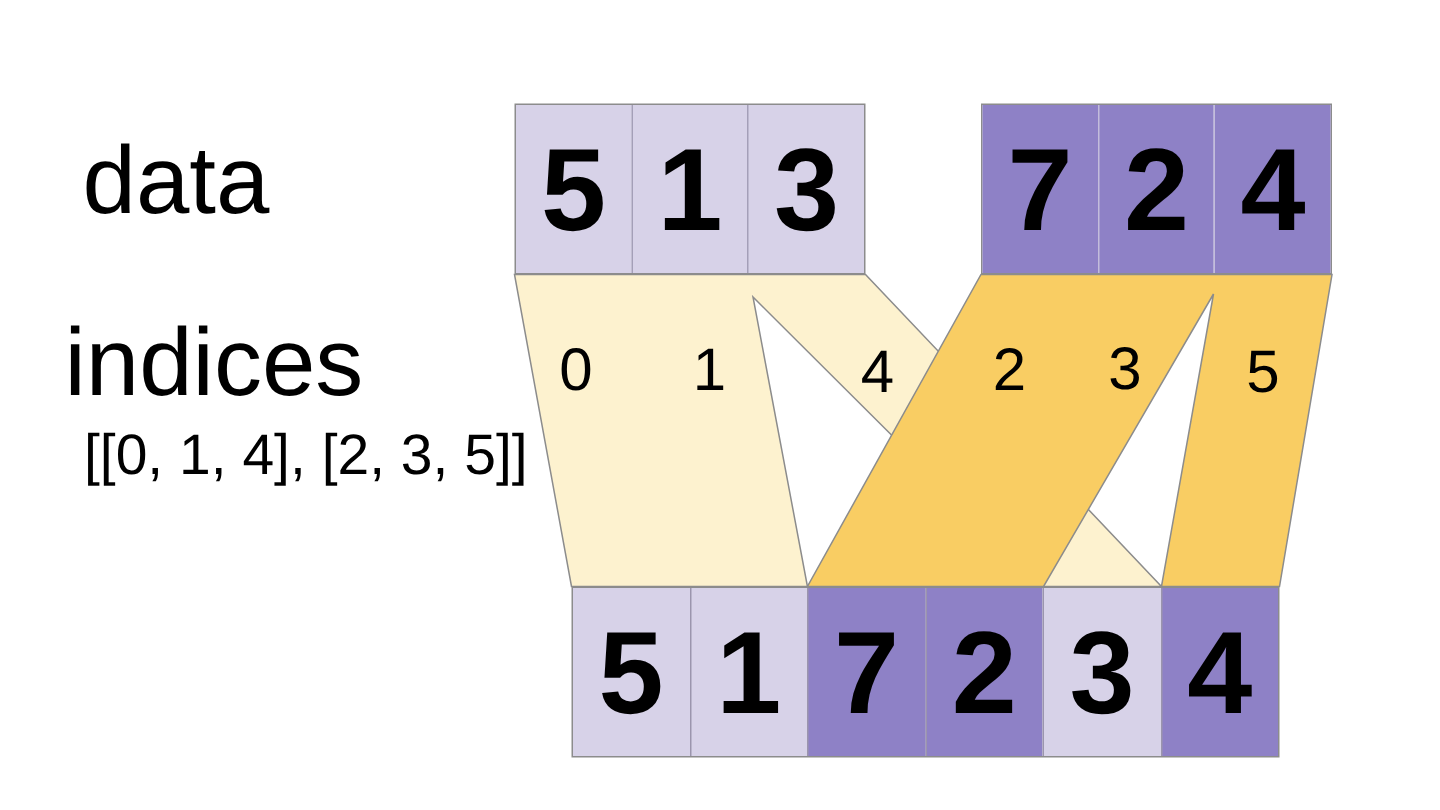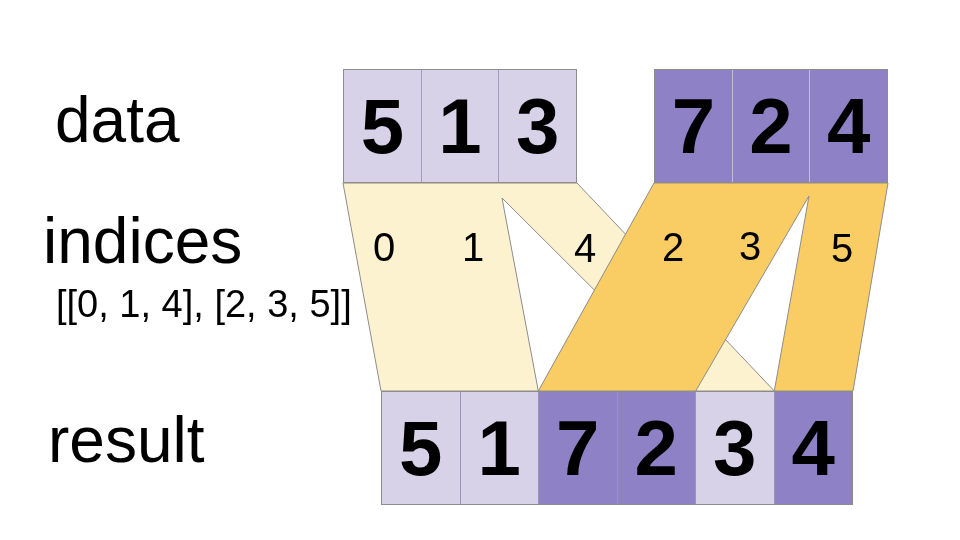--- a/index.html
+++ b/index.html
@@ -74,21 +74,20 @@
 <div class="canvas">
 
   <svg class="bands" width="960" height="540" viewBox="0 0 960 540">
     <polygon class="band-cream" points="343,183 577,183 774.3,391 695.7,391 502,198 538.3,391 381,391"></polygon>
     <polygon class="band-gold" points="654,183 888,183 853,391 774.3,391 809,196 695.7,391 538.3,391"></polygon>
   </svg>
 
   <div class="big-label" style="left:43px; top:209px;">indices</div>
   <div class="big-label" style="left:55px; top:88px;">data</div>
   <div class="small-label" style="left:42px; top:285px;">[[0, 1, 4], [2, 3, 5]]</div>
-  <div class="big-label" style="left:48px; top:408px;">result</div>
 
   <div class="cell-group group-light" style="left:343px; top:69px; width:234px; height:114px;">
     <div class="cell light">5</div>
     <div class="cell light">1</div>
     <div class="cell light">3</div>
   </div>
 
   <div class="cell-group group-dark" style="left:654px; top:69px; width:234px; height:114px;">
     <div class="cell dark">7</div>
     <div class="cell dark">2</div>

